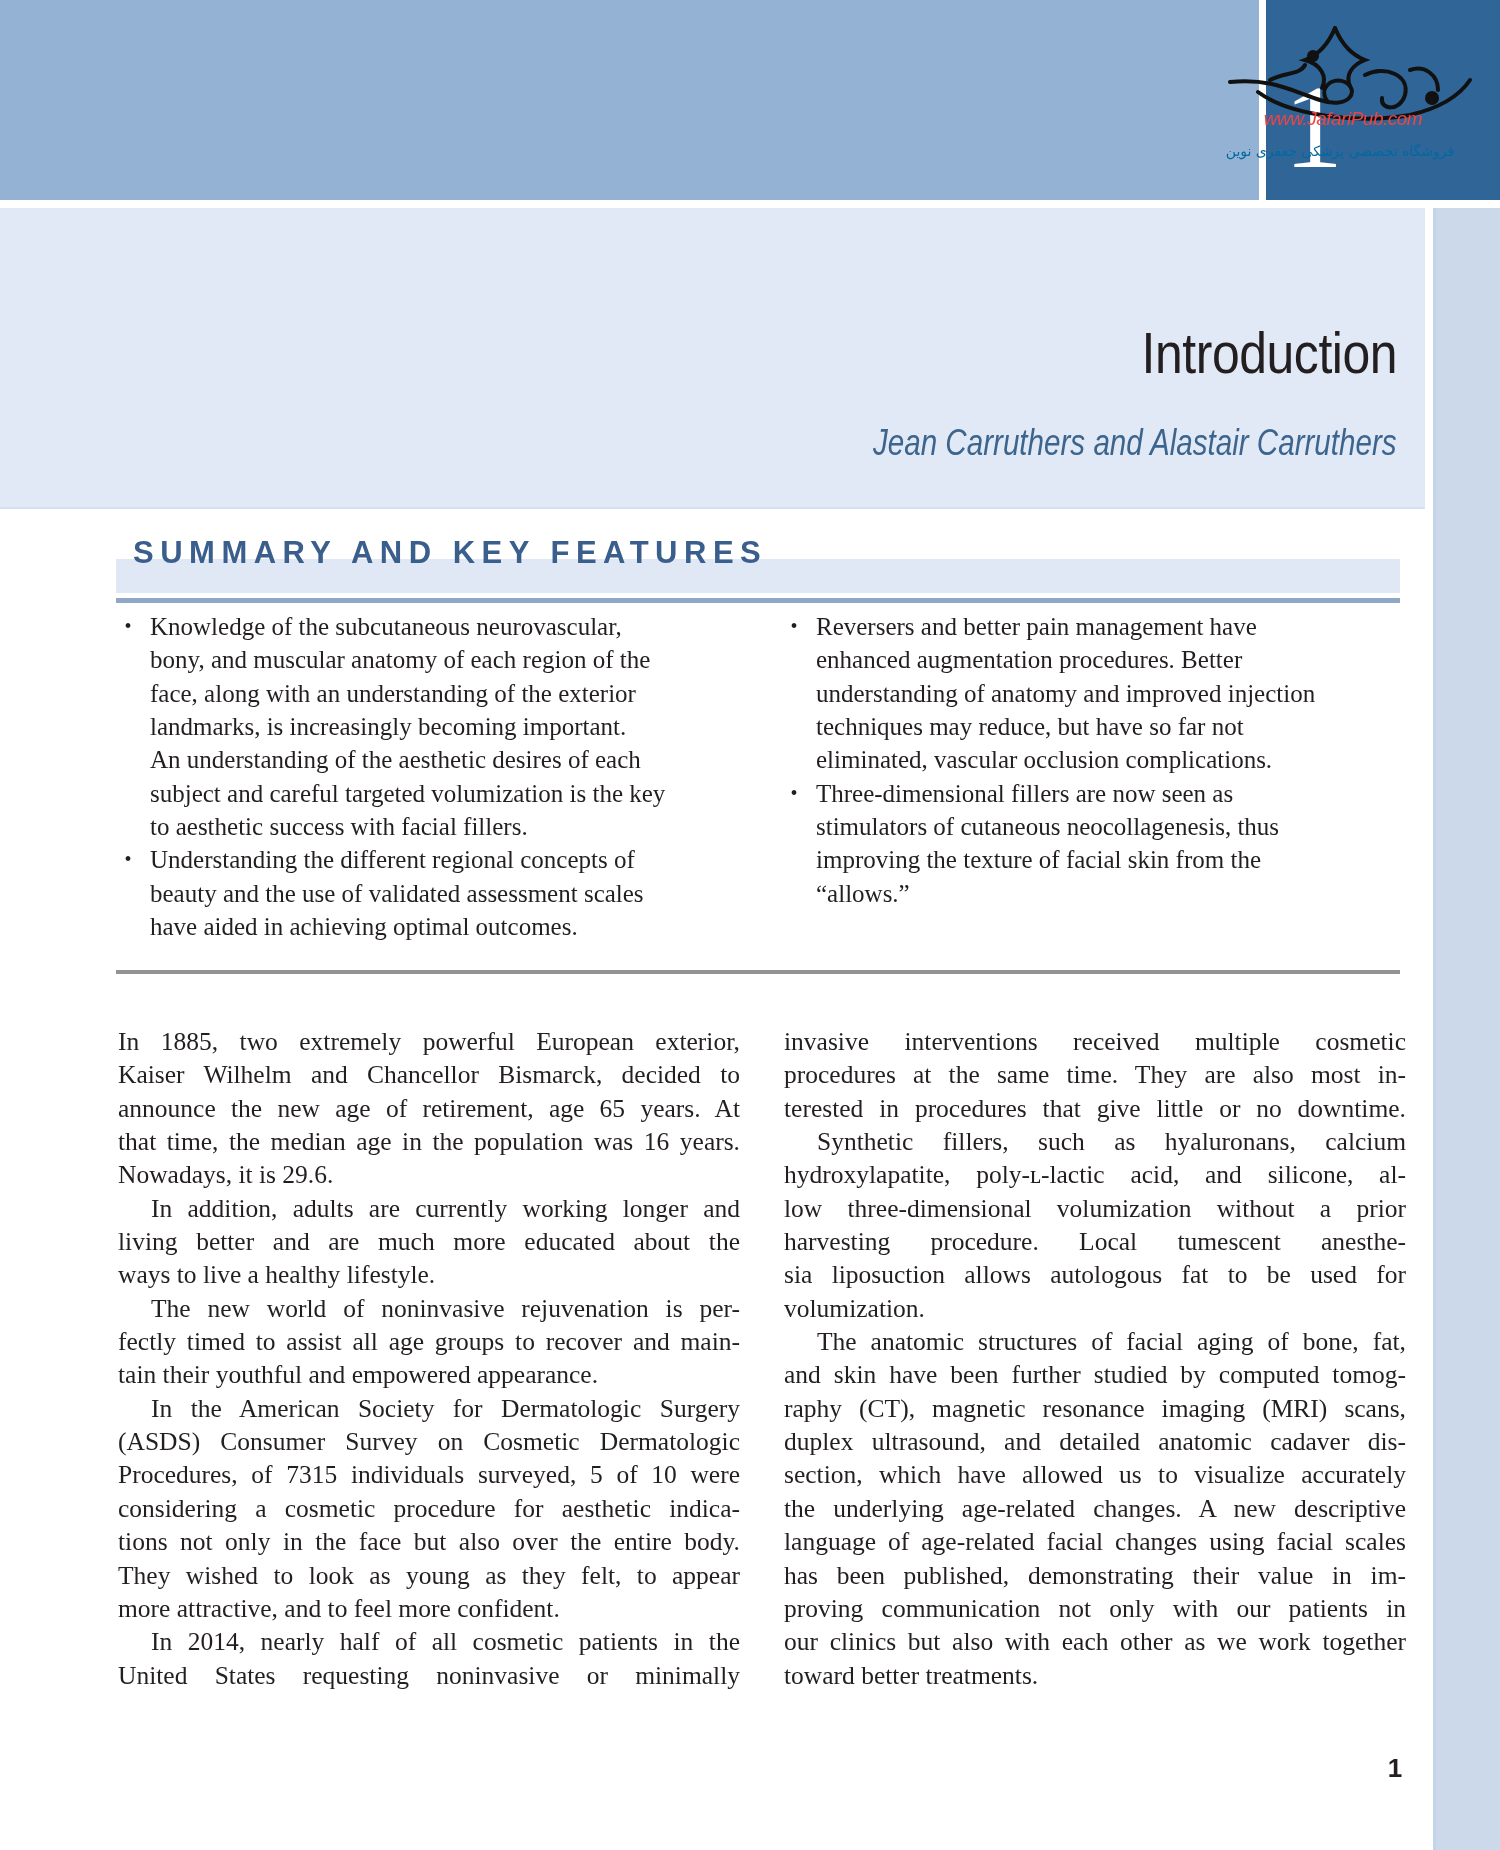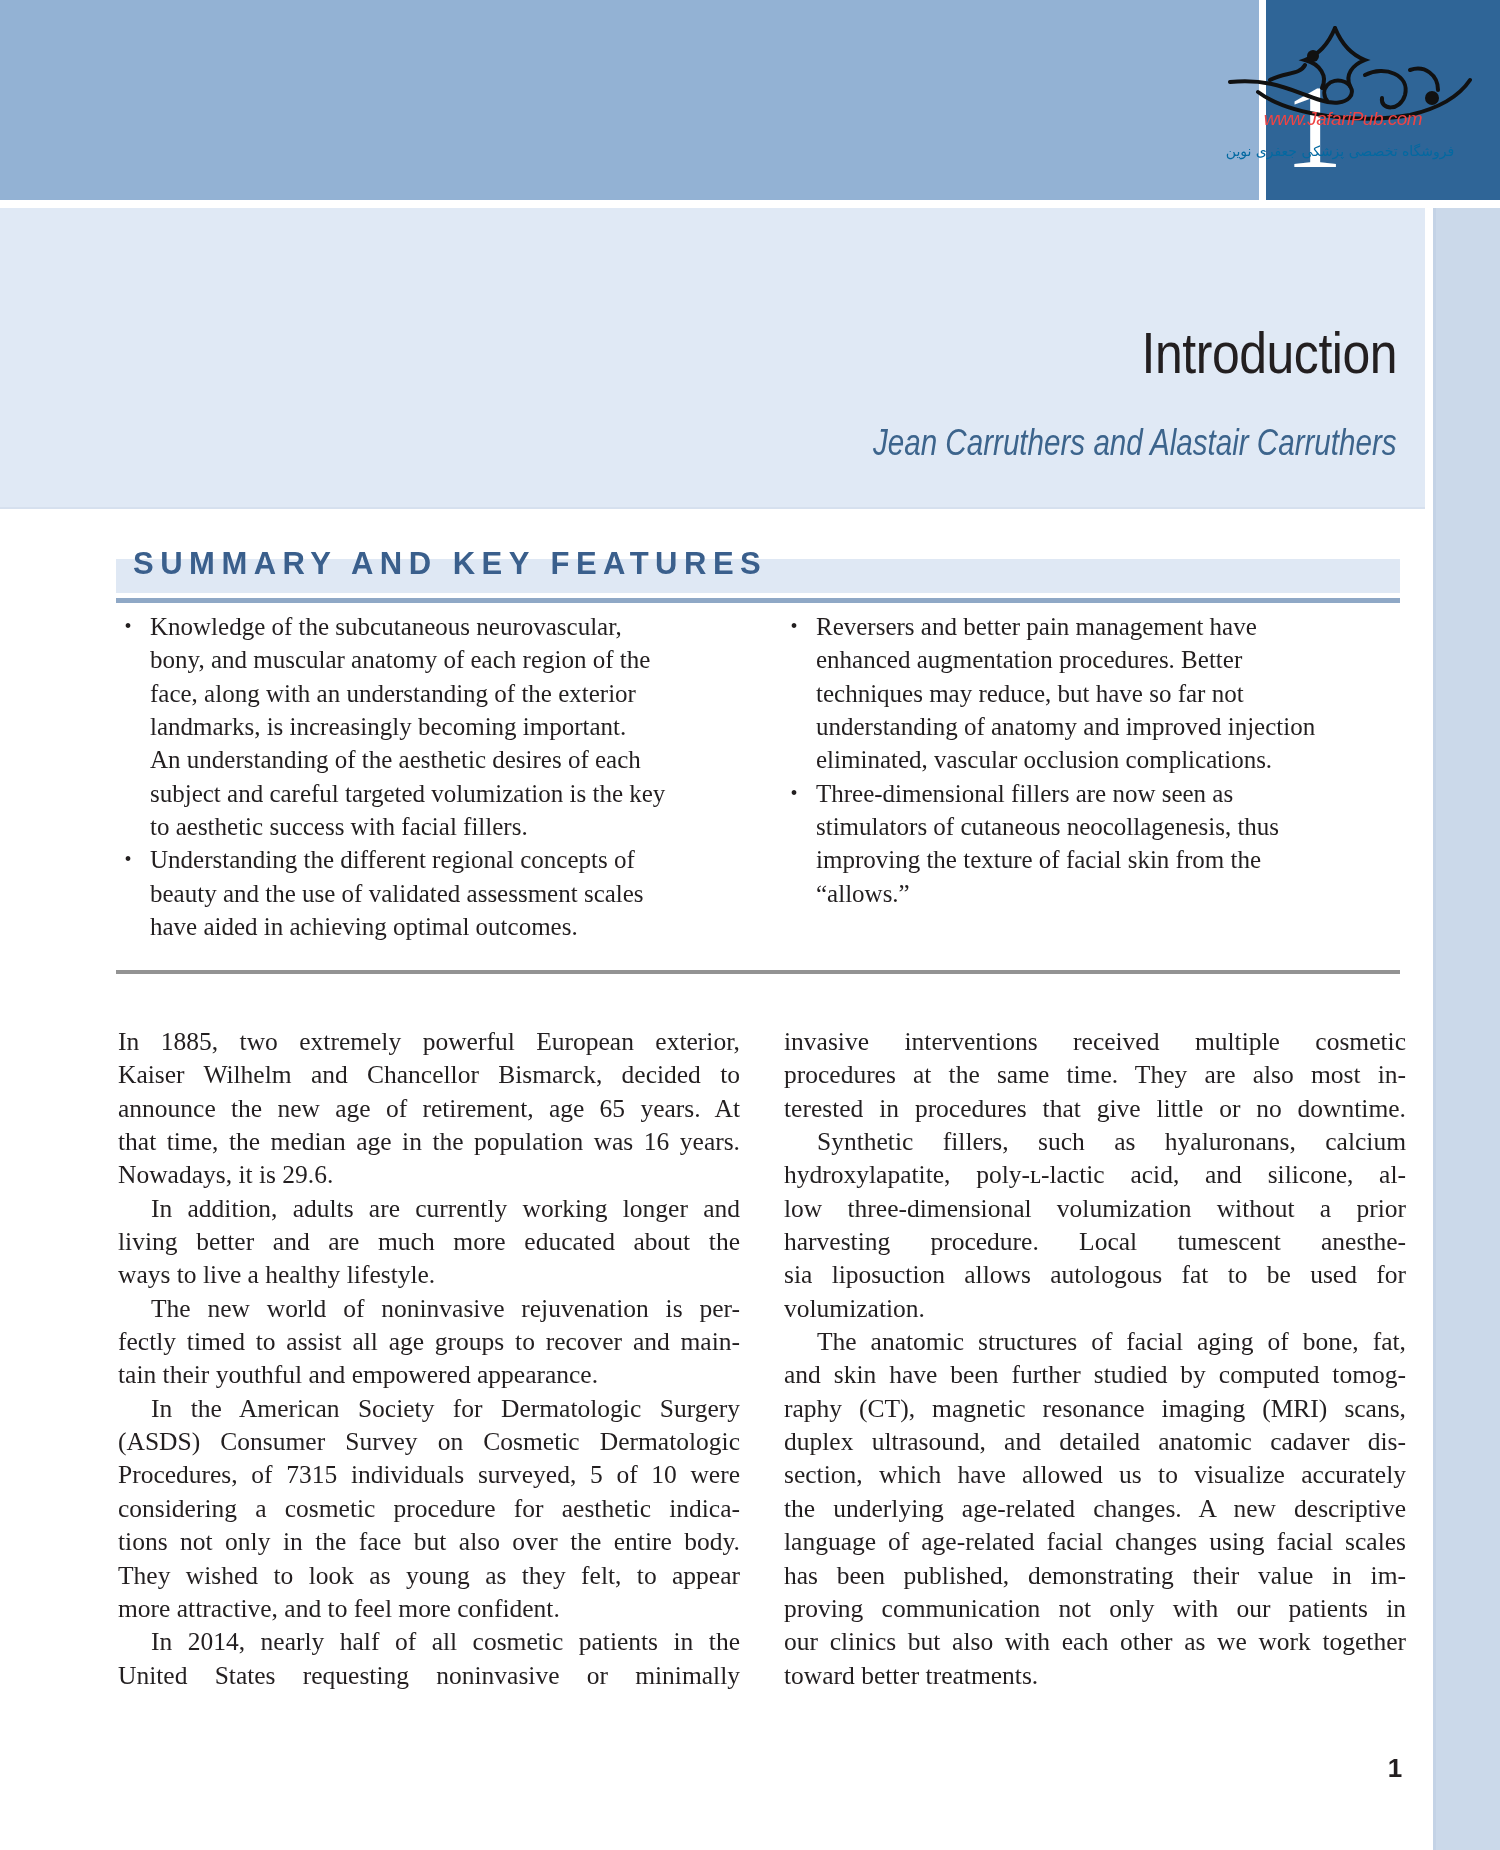--- a/index.html
+++ b/index.html
@@ -13,21 +13,21 @@
   #side-strip{left:1433px;top:208px;width:67px;height:1642px;background:#cbd9ea;border-left:3px solid #c4d3e6;box-sizing:border-box;}
   #chapter-title{right:103px;top:318px;font-family:"Liberation Sans",sans-serif;font-weight:300;font-size:58px;line-height:70px;color:#231f20;transform:scaleX(0.86);transform-origin:right center;letter-spacing:-0.5px;}
   #chapter-authors{right:103px;top:420px;font-family:"Liberation Sans",sans-serif;font-style:italic;font-size:37px;line-height:46px;color:#3c648c;transform:scaleX(0.8);transform-origin:right center;}
   
   #watermark{left:1210px;top:20px;width:270px;height:150px;}
   #wm-url{left:1258px;top:108px;width:170px;text-align:center;font-family:"Liberation Sans",sans-serif;font-size:19px;color:#ef4444;letter-spacing:-0.5px;font-style:italic;}
   #wm-fa{left:1222px;top:143px;width:236px;text-align:center;font-family:"DejaVu Sans",sans-serif;font-size:14px;color:#0369a1;direction:rtl;}
   
   #summary-bar{left:116px;top:559px;width:1284px;height:34px;background:#dfe8f4;}
   #summary-underline{left:116px;top:598px;width:1284px;height:5px;background:#8fa8c6;}
-  #summary-heading{left:133px;top:545px;height:32px;line-height:38px;font-family:"Liberation Sans",sans-serif;font-weight:bold;font-size:31px;letter-spacing:6.5px;color:#3a5f8c;}
+  #summary-heading{left:133px;top:534px;height:32px;line-height:38px;font-family:"Liberation Sans",sans-serif;font-weight:bold;font-size:31px;letter-spacing:6.5px;color:#3a5f8c;}
   .sumcol{position:absolute;top:610px;font-size:25px;line-height:33.3px;}
   #sum-left{left:118px;width:625px;}
   #sum-right{left:784px;width:625px;}
   .bul{position:relative;padding-left:32px;}
   .bul .dot{position:absolute;left:0;top:0;width:20px;text-align:center;font-size:20px;}
   .bul .ln{white-space:nowrap;}
   #summary-rule{left:116px;top:970px;width:1284px;height:4px;background:#939393;}
   
   .col{position:absolute;top:1025px;width:622px;font-size:25.5px;line-height:33.35px;}
   #body-left{left:118px;}
@@ -88,22 +88,22 @@
     <span class="ln">beauty and the use of validated assessment scales</span>
     <span class="ln">have aided in achieving optimal outcomes.</span>
   </div>
 </div>
 
 <div id="sum-right" class="sumcol">
   <div class="bul">
     <span class="dot">•</span>
     <span class="ln">Reversers and better pain management have</span>
     <span class="ln">enhanced augmentation procedures. Better</span>
+    <span class="ln">understanding of anatomy and improved injection</span>
     <span class="ln">techniques may reduce, but have so far not</span>
-    <span class="ln">understanding of anatomy and improved injection</span>
     <span class="ln">eliminated, vascular occlusion complications.</span>
   </div>
   <div class="bul">
     <span class="dot">•</span>
     <span class="ln">Three-dimensional fillers are now seen as</span>
     <span class="ln">stimulators of cutaneous neocollagenesis, thus</span>
     <span class="ln">improving the texture of facial skin from the</span>
     <span class="ln">“allows.”</span>
   </div>
 </div>

